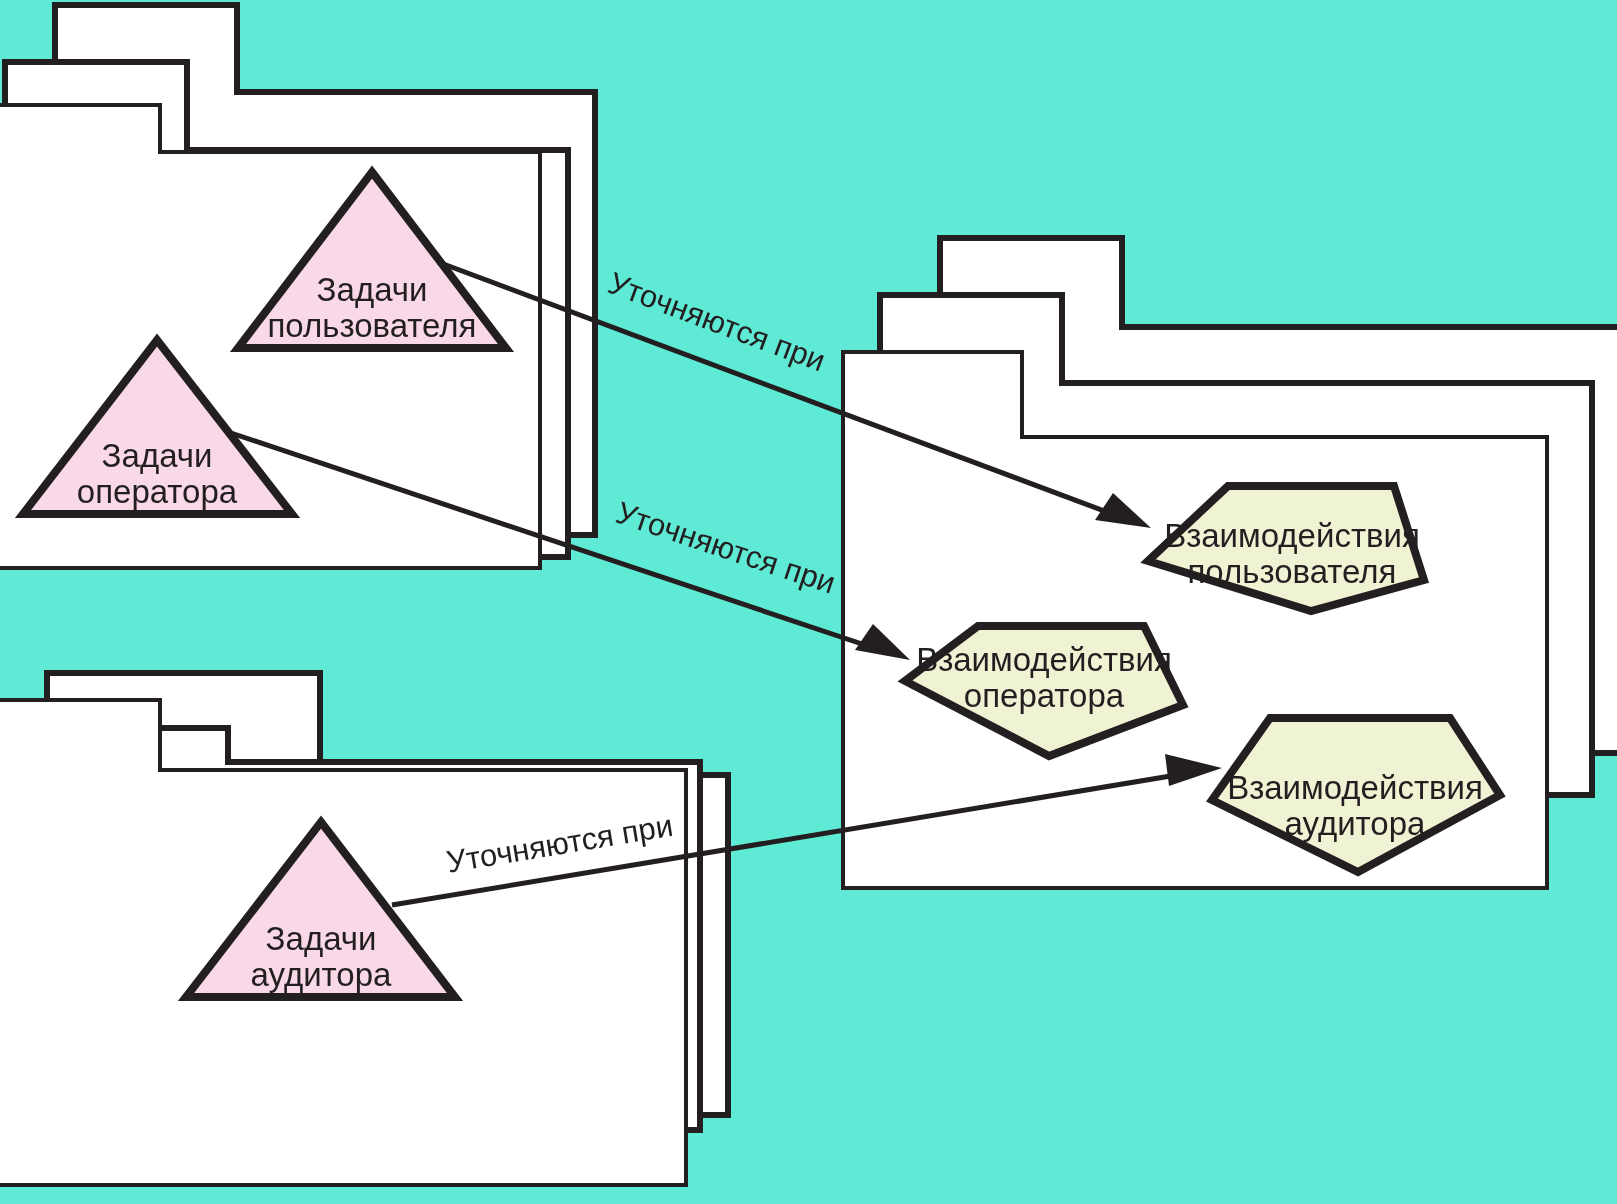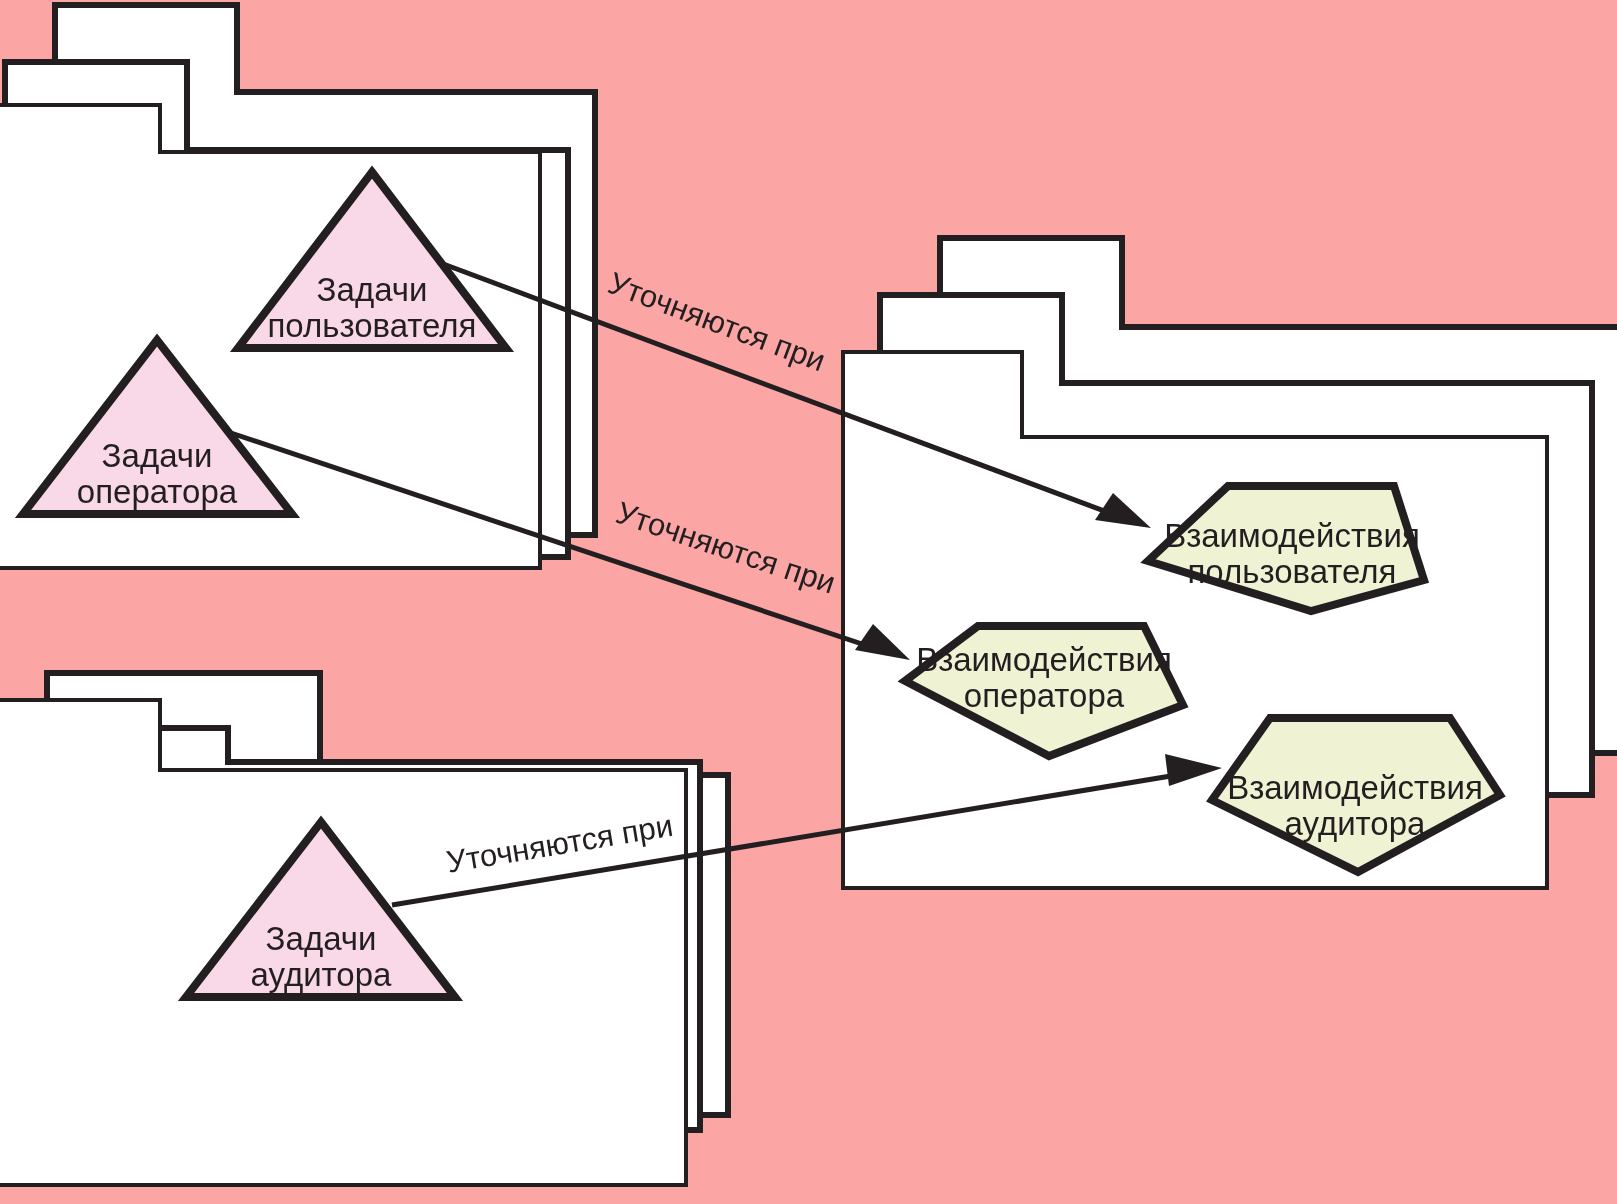--- a/index.html
+++ b/index.html
@@ -7,21 +7,21 @@
     padding: 0;
     background: #ffffff;
   }
   body {
     font-family: "Liberation Sans", sans-serif;
   }
   #canvas-wrap {
     position: relative;
     width: 1617px;
     height: 1204px;
-    background: #fca5a5;
+    background: #5eead4;
     overflow: hidden;
   }
   svg#diagram {
     display: block;
     width: 1617px;
     height: 1204px;
   }
   .pkg-shape {
     fill: #ffffff;
     stroke: #231f20;

